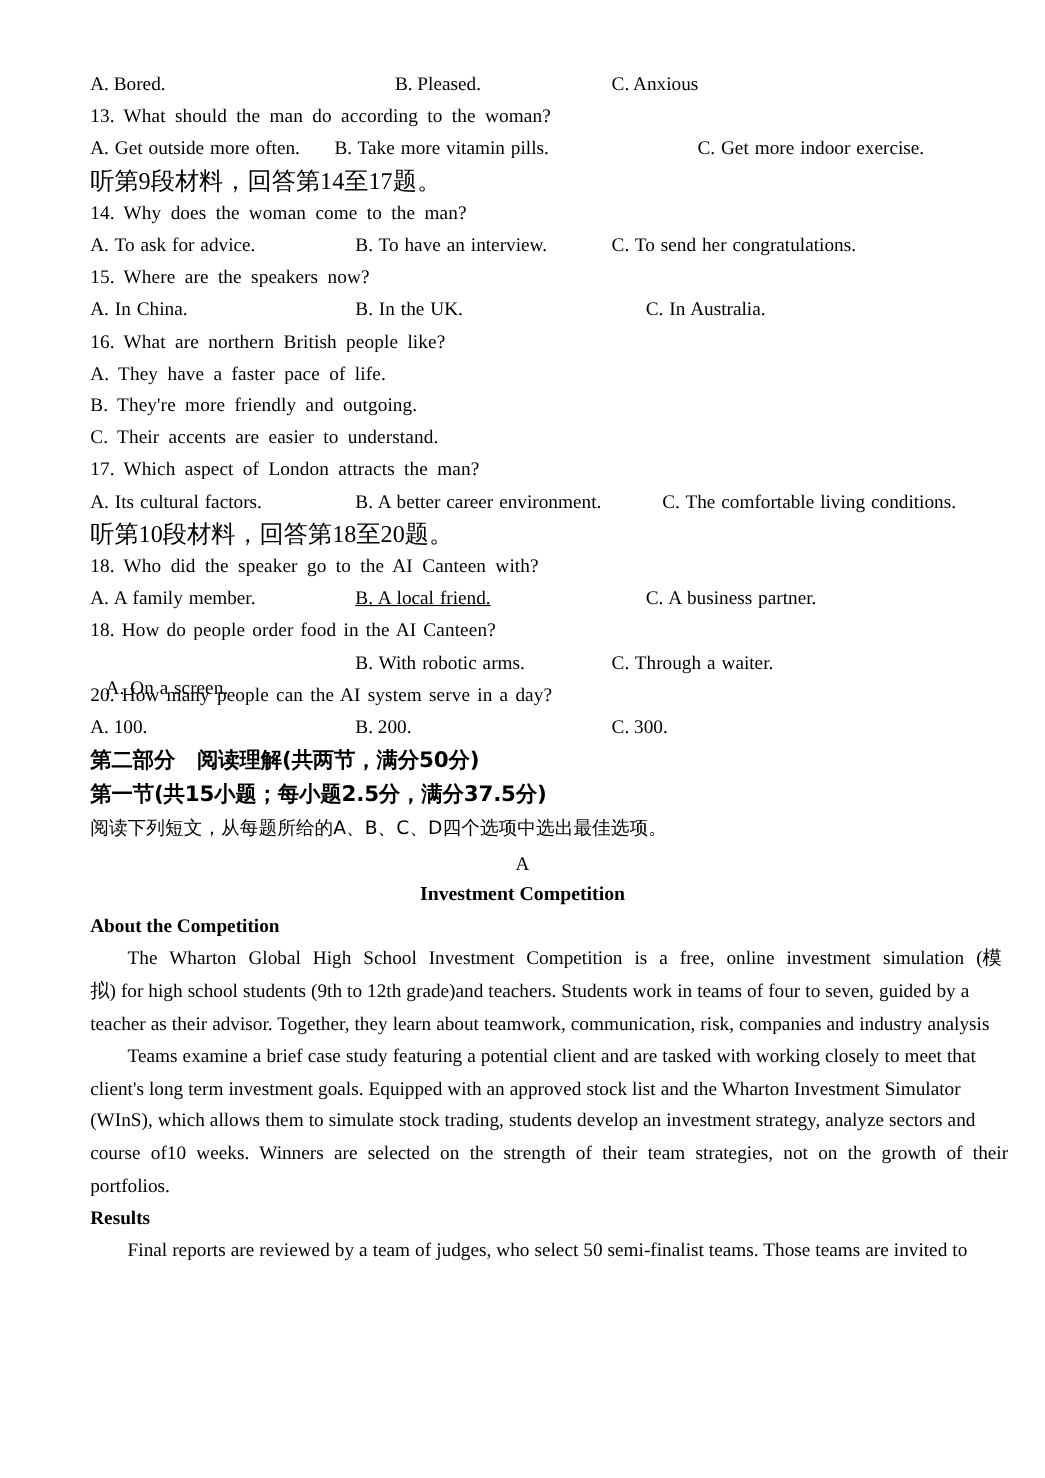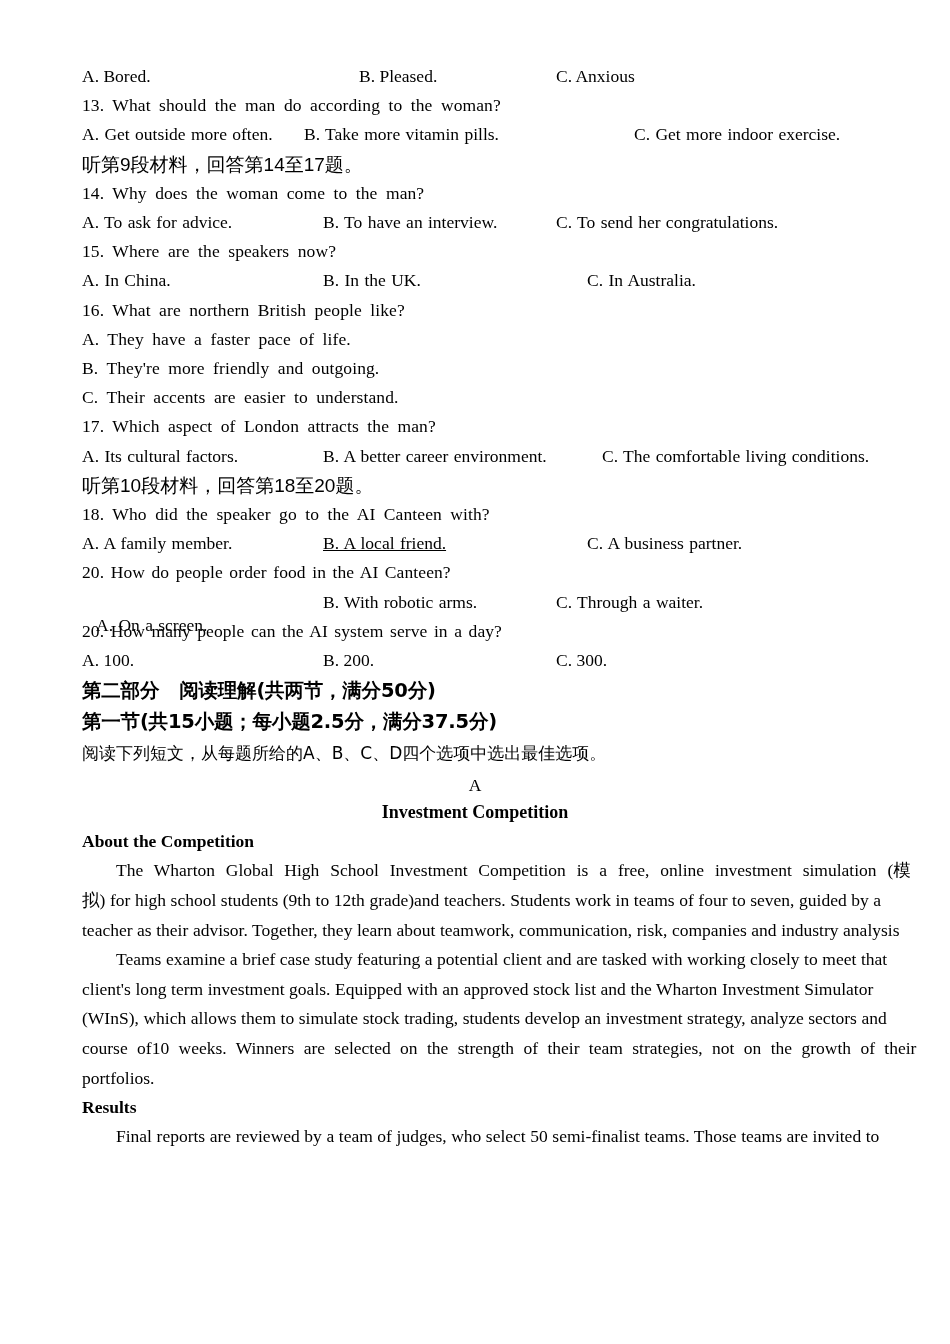--- a/index.html
+++ b/index.html
@@ -40,23 +40,23 @@
     position: relative;
     height: 29.2px;
     white-space: nowrap;
   }
   .opt {
     position: absolute;
     top: 0;
     white-space: nowrap;
   }
   .cn-line {
-    font-size: 19px;
-    line-height: 29.2px;
-    font-family: Liberation Sans, sans-serif;
+    font-size: 22px;
+    line-height: 29.2px;
+    font-family: Liberation Serif, serif;
     white-space: nowrap;
   }
 
   
   .stretch1 { word-spacing: 4.0px; }
   .stretch2 { word-spacing: 2.0px; }
   .stretch3 { word-spacing: 1.0px; }
 
   
   .sec-head {
@@ -156,21 +156,21 @@
 
     <div class="cn-line">听第10段材料，回答第18至20题。</div>
 
     <div class="q-line stretch1">18. Who did the speaker go to the AI Canteen with?</div>
     <div class="opt-row">
       <span class="opt stretch3" style="left:0px;">A. A family member.</span>
       <span class="opt stretch3" style="left:241px;text-decoration:underline;">B. A local friend.</span>
       <span class="opt stretch3" style="left:505px;">C. A business partner.</span>
     </div>
 
-    <div class="q-line stretch2">20. How do people order food in the AI Canteen?</div>
+    <div class="q-line stretch2">18. How do people order food in the AI Canteen?</div>
     <div class="opt-row">
       <span class="opt stretch3" style="left:14px;margin-top:23px;">A. On a screen.</span>
       <span class="opt stretch3" style="left:241px;">B. With robotic arms.</span>
       <span class="opt stretch3" style="left:474px;">C. Through a waiter.</span>
     </div>
 
     <div class="q-line stretch2">20. How many people can the AI system serve in a day?</div>
     <div class="opt-row">
       <span class="opt" style="left:0px;">A. 100.</span>
       <span class="opt" style="left:241px;">B. 200.</span>

